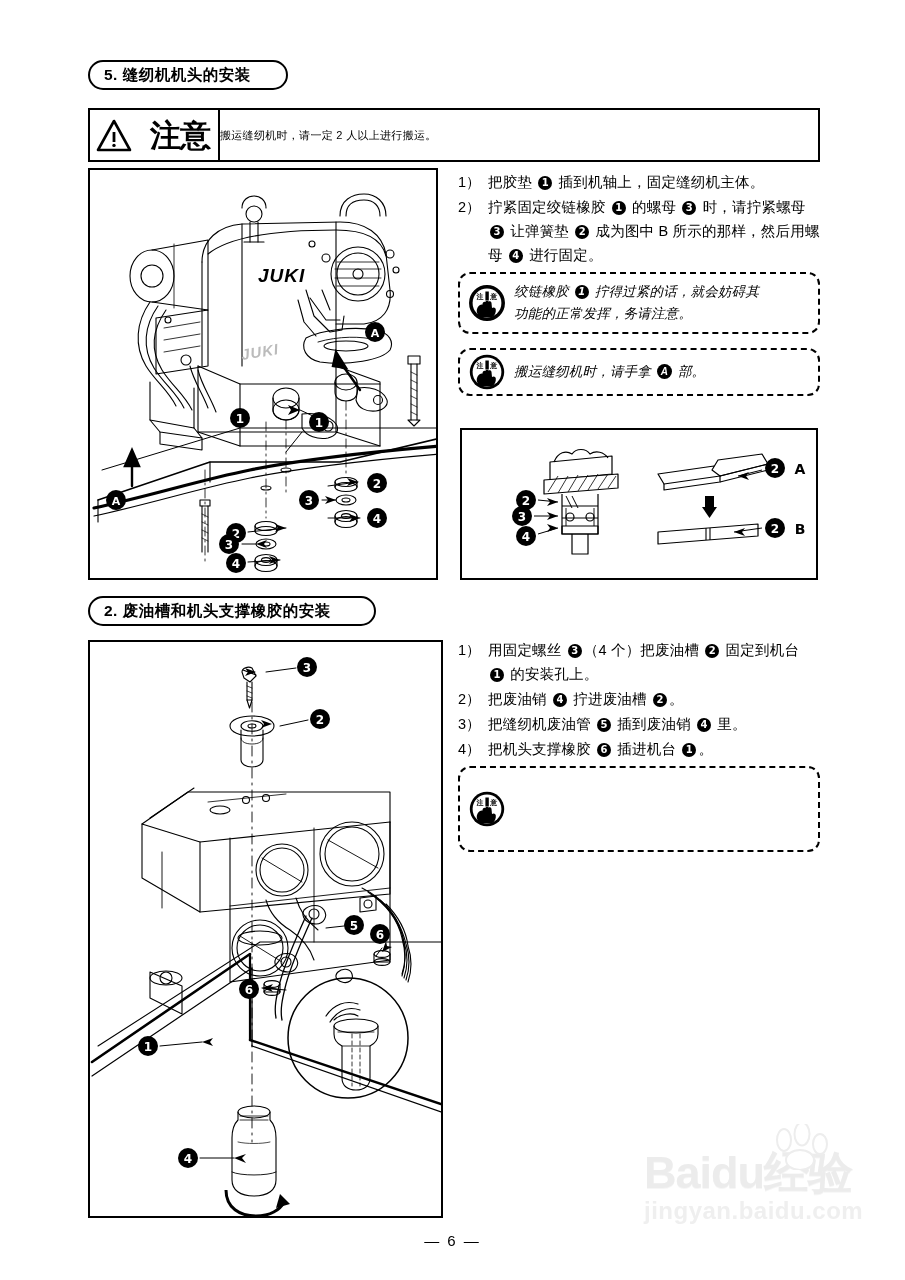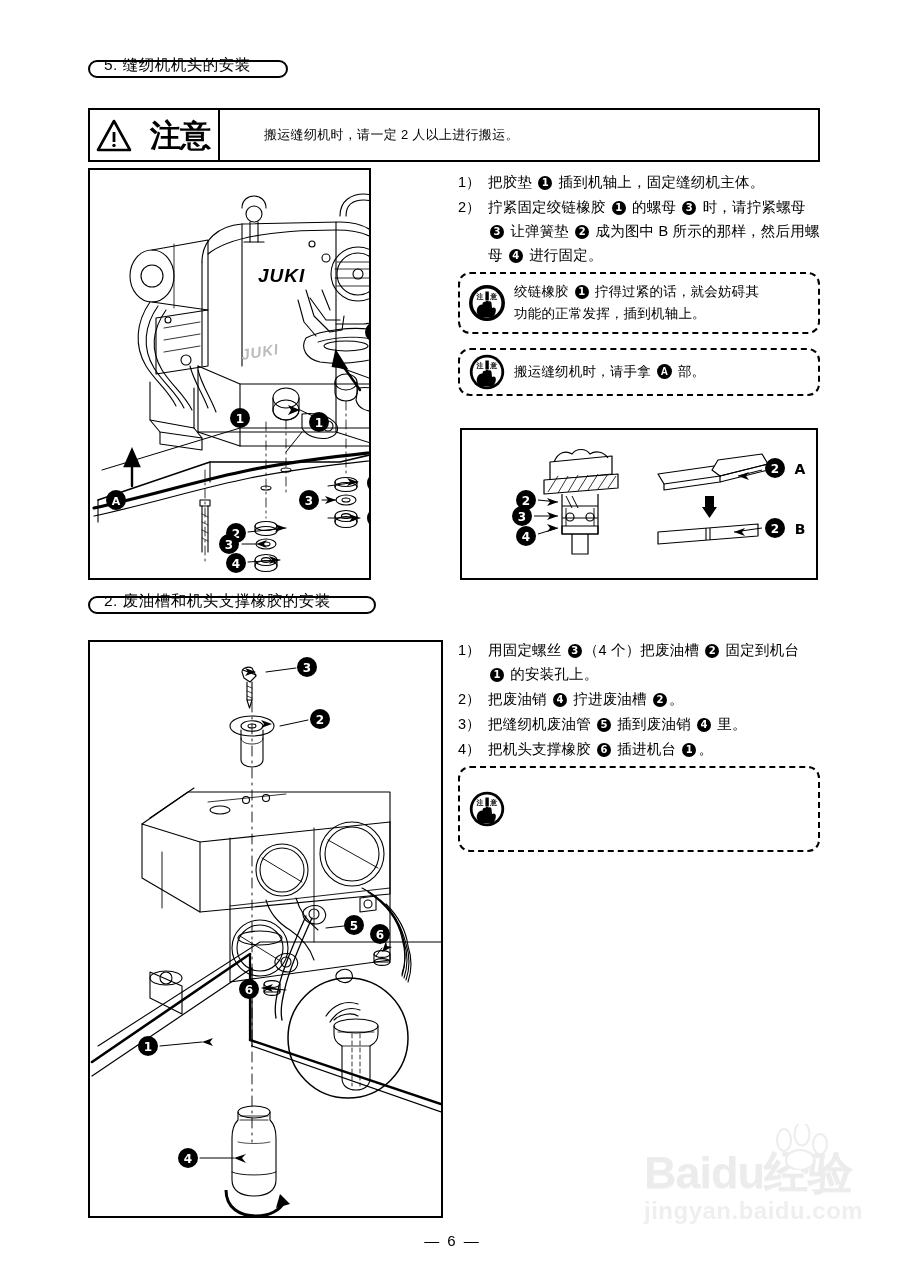--- a/index.html
+++ b/index.html
@@ -5,36 +5,36 @@
   html,body{margin:0;padding:0;background:#fff;}
   body{
     width:905px;height:1280px;position:relative;overflow:hidden;
     font-family:"Liberation Sans","DejaVu Sans",sans-serif;
     color:#000;
   }
   .page{position:absolute;inset:0;}
 
   
   .sec-head{
-    position:absolute;height:18px;border:2px solid #000;border-radius:15px;
-    display:flex;align-items:flex-end;padding:0 20px 0 14px;
-    font-size:15.5px;font-weight:normal;letter-spacing:.5px;white-space:nowrap;
+    position:absolute;height:30px;border:2px solid #000;border-radius:15px;
+    display:flex;align-items:center;padding:0 20px 0 14px;
+    font-size:15.5px;font-weight:bold;letter-spacing:.5px;white-space:nowrap;
     background:#fff;box-sizing:border-box;
   }
 
   
   .warnbar{position:absolute;border:2px solid #000;display:flex;box-sizing:border-box;background:#fff;}
   .warnbar .lab{
     display:flex;align-items:center;gap:18px;padding:0 8px 0 6px;
     border-right:2px solid #000;box-sizing:border-box;
   }
   .warnbar .tri{position:relative;width:36px;height:33px;flex:none;}
   .warnbar .tri svg{display:block;}
   .warnbar .zh{font-size:31px;font-weight:bold;line-height:1;letter-spacing:-1px;}
-  .warnbar .txt{display:flex;align-items:center;font-size:13px;letter-spacing:.3px;margin-left:44px;}
+  .warnbar .txt{display:flex;align-items:center;font-size:11px;letter-spacing:.3px;}
 
   
   .frame{position:absolute;border:2px solid #000;background:#fff;box-sizing:border-box;overflow:hidden;}
   .frame svg{display:block;}
 
   
   .instr{position:absolute;font-size:14.5px;line-height:24px;}
   .instr .li{display:flex;margin-bottom:1px;}
   .instr .num{flex:none;width:30px;}
   .instr .body{flex:1;}
@@ -53,21 +53,21 @@
     text-align:center;vertical-align:1px;margin:0 2px;font-weight:bold;
   }
 
   
   .note{
     position:absolute;border:2.5px dashed #000;border-radius:12px;
     box-sizing:border-box;display:flex;align-items:center;gap:8px;
     padding:6px 10px 6px 8px;background:#fff;
   }
   .note .icon{flex:none;width:38px;height:38px;}
-  .note .ntext{font-size:13.5px;line-height:22px;letter-spacing:.2px;}
+  .note .ntext{font-size:13.5px;line-height:22px;letter-spacing:.2px;font-style:italic;}
   .note .nline{display:block;}
 
   
   .pageno{
     position:absolute;width:100%;text-align:center;font-size:15px;letter-spacing:2px;
   }
 
   
   .wm{position:absolute;opacity:1;pointer-events:none;}
   .wm .wm1{font-size:45px;font-weight:bold;color:#ececec;line-height:1;letter-spacing:-1px;
@@ -91,21 +91,21 @@
           <path d="M18 2 L34 31 L2 31 Z" fill="none" stroke="#000" stroke-width="2.6" stroke-linejoin="round"></path>
           <rect x="16.6" y="13" width="2.8" height="10" fill="#000"></rect>
           <circle cx="18" cy="26.4" r="1.7" fill="#000"></circle>
         </svg>
       </span>
       <span class="zh">注意</span>
     </div>
     <div class="txt cn">搬运缝纫机时，请一定 2 人以上进行搬运。</div>
   </div>
 
-  <div class="frame" style="left:88px;top:168px;width:283px;height:412px;">
+  <div class="frame" style="left:88px;top:168px;width:350px;height:412px;">
     <svg width="351" height="408" viewBox="0 0 351 408">
       <g fill="none" stroke="#000" stroke-width="1.1" stroke-linejoin="round" stroke-linecap="round">
 
         <path d="M12 300 L150 258 L351 258" stroke-width="1"></path>
         <path d="M8 330 L120 292 L250 292 L351 268" stroke-width="1.6"></path>
         <path d="M8 330 L8 352 M120 292 L120 312"></path>
 
         <path d="M4 338 C60 326 110 310 160 300 C215 289 280 282 351 276" stroke-width="3.2"></path>
         <path d="M4 346 C60 334 110 318 160 308 C215 297 280 290 351 284" stroke-width="1.2"></path>
 
@@ -331,21 +331,21 @@
         <text x="8.4" y="14.5" font-family="'DejaVu Sans',sans-serif" font-size="7" font-weight="bold" fill="#000">注</text>
         <text x="22.2" y="14.5" font-family="'DejaVu Sans',sans-serif" font-size="7" font-weight="bold" fill="#000">意</text>
         <rect x="17.4" y="7.5" width="3.4" height="9" fill="#000"></rect>
         <path d="M12 33 C8.6 30.4 8 26.6 9.6 23.6 C10.8 21.3 13 20.2 14.6 20.6 C14.2 19 15.6 17.6 17.2 17.9
                  C18 16.6 19.8 16.5 20.7 17.6 C21.8 16.9 23.3 17.6 23.5 19 L24 24 C25.6 22.8 27.6 23.6 27.8 25.4
                  C28.2 28.6 26.6 31.6 24 33.4 Z" fill="#000"></path>
       </svg>
     </span>
     <span class="ntext cn">
       <span class="nline">绞链橡胶 <span class="cnum">1</span> 拧得过紧的话，就会妨碍其</span>
-      <span class="nline">功能的正常发挥，插到机轴上。</span>
+      <span class="nline">功能的正常发挥，务请注意。</span>
     </span>
   </div>
 
   <div class="note" style="left:458px;top:348px;width:362px;height:48px;">
     <span class="icon">
       <svg width="38" height="38" viewBox="0 0 38 38">
         <circle cx="19" cy="19" r="17.2" fill="#000"></circle>
         <circle cx="19" cy="19" r="14.4" fill="#fff"></circle>
         <text x="8.4" y="14.5" font-family="'DejaVu Sans',sans-serif" font-size="7" font-weight="bold" fill="#000">注</text>
         <text x="22.2" y="14.5" font-family="'DejaVu Sans',sans-serif" font-size="7" font-weight="bold" fill="#000">意</text>

